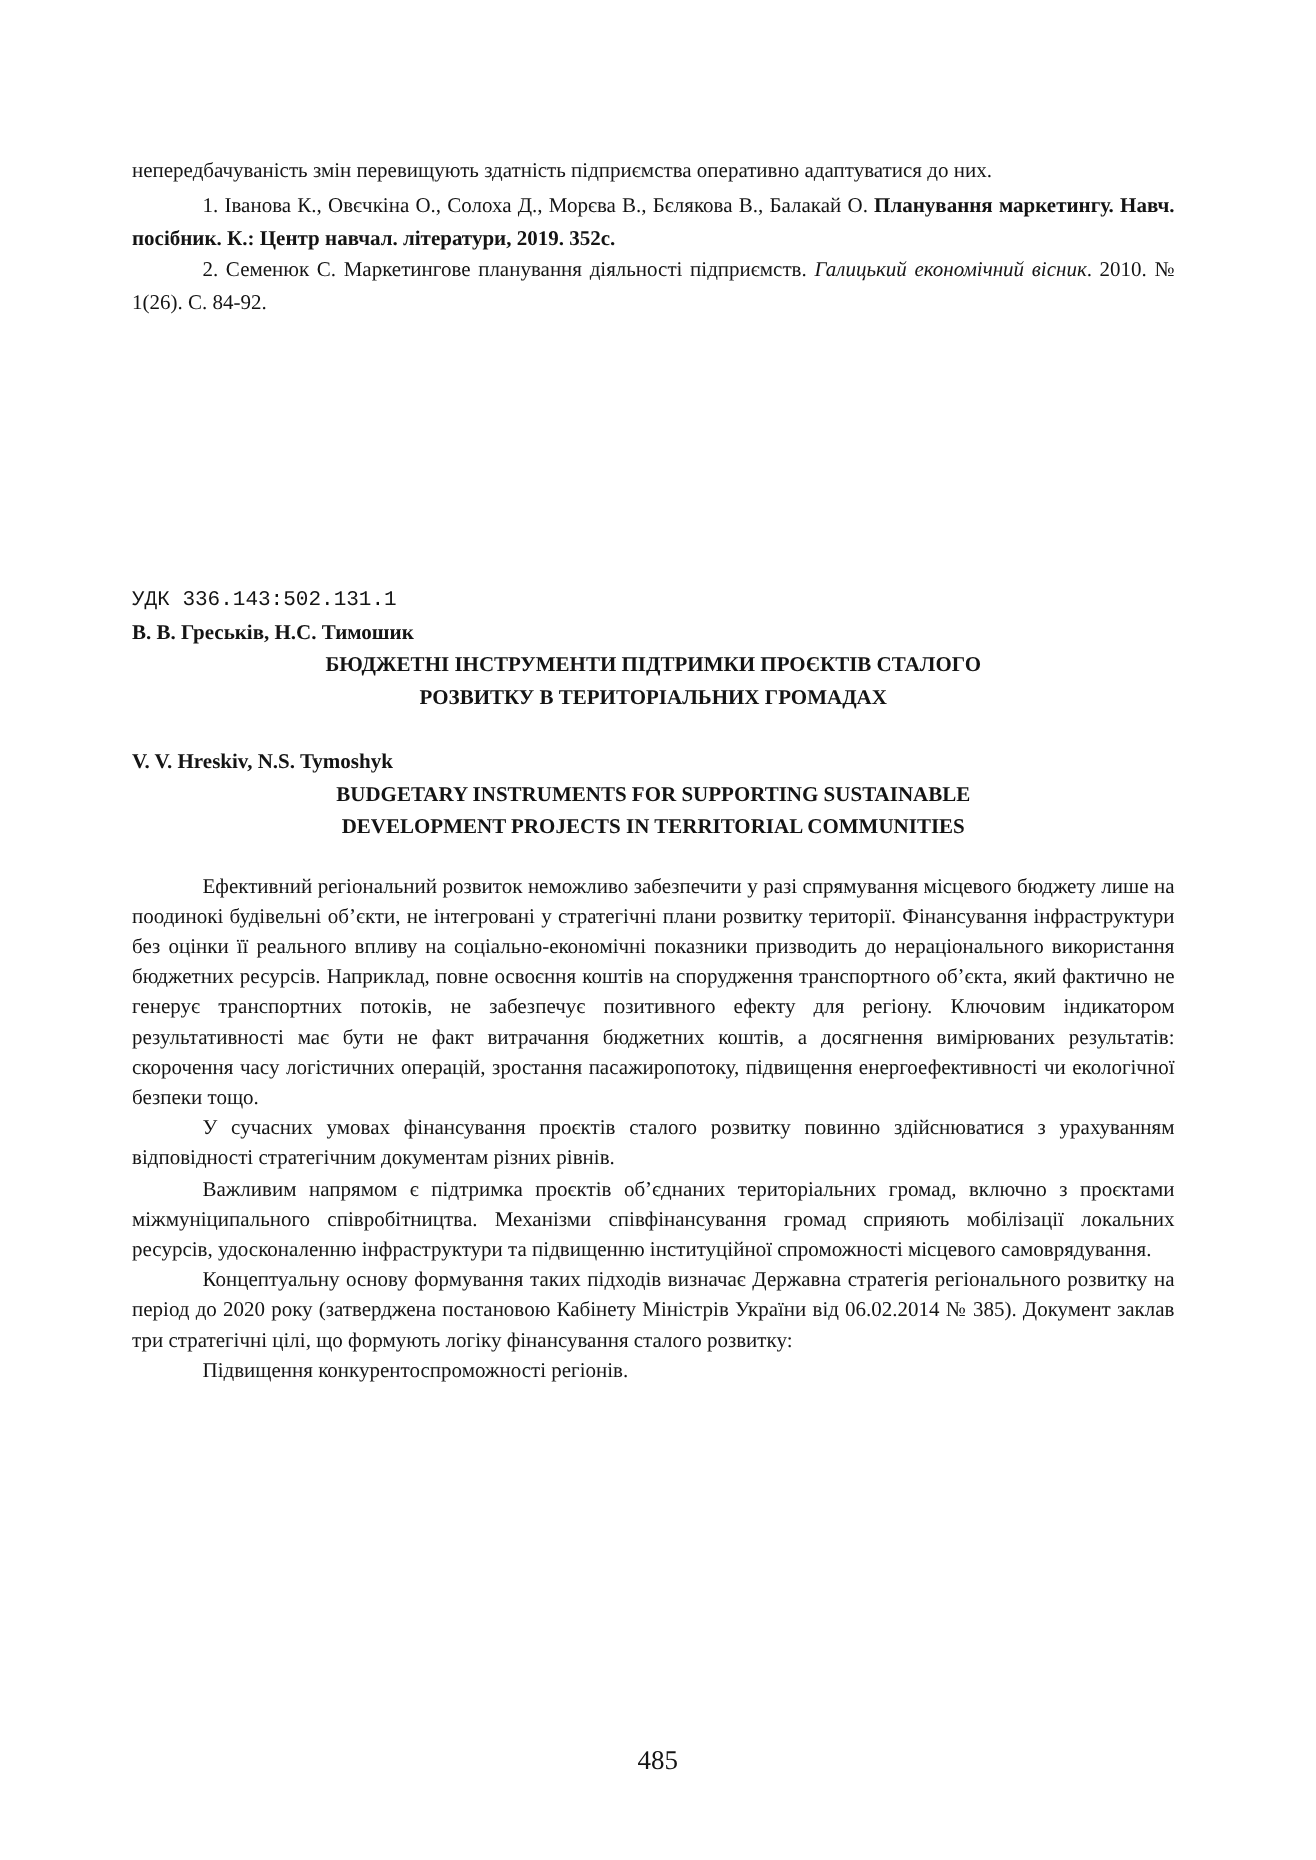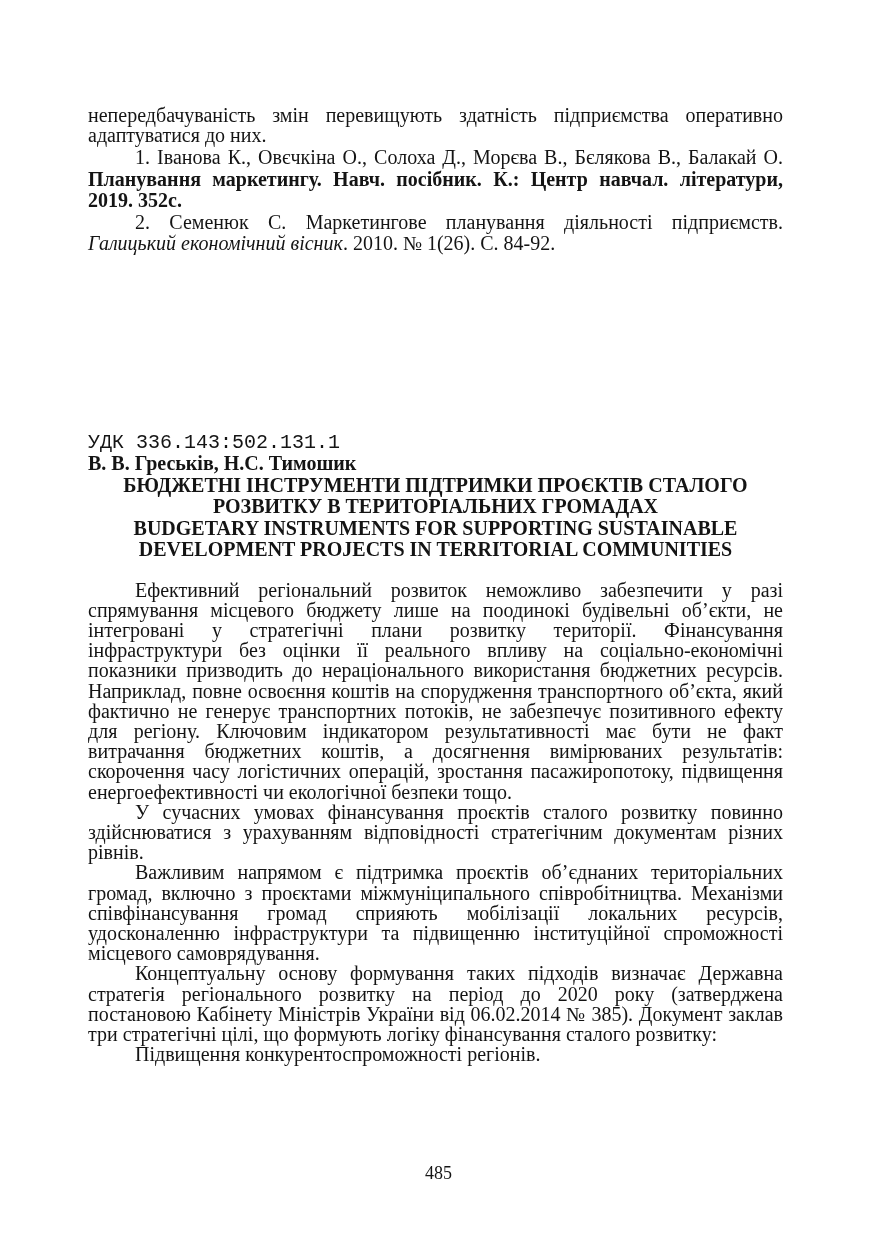--- a/index.html
+++ b/index.html
@@ -12,21 +12,21 @@
     overflow: hidden;
   }
   .page {
     position: absolute; inset: 0;
     background: #ffffff;
   }
   .content {
     position: absolute;
     left: 88px; top: 105px;
     width: 695px;
-    font-size: 20px;
+    font-size: 14px;
   }
   p { margin: 0; }
   .justify { text-align: justify; }
   .indent { text-indent: 47px; }
   .body-line { line-height: 20.2px; }
   .cont-para { line-height: 20px; text-align: justify; }
   .lit-heading {
     margin-top: 17px;
     text-align: center;
     font-weight: bold;
@@ -69,20 +69,21 @@
       <p class="reference justify indent"><span>2. Семенюк С. Маркетингове планування діяльності підприємств. </span><span class="italic">Галицький економічний вісник</span><span>. 2010. № 1(26). С. 84-92.</span></p>
     </div>
 
     <p class="udc">УДК 336.143:502.131.1</p>
 
     <p class="authors">В. В. Греськів, Н.С. Тимошик</p>
 
     <p class="article-title">БЮДЖЕТНІ ІНСТРУМЕНТИ ПІДТРИМКИ ПРОЄКТІВ СТАЛОГО
 РОЗВИТКУ В ТЕРИТОРІАЛЬНИХ ГРОМАДАХ</p>
 
+    <p class="authors authors-en">V. V. Hreskiv, N.S. Tymoshyk</p>
 
     <p class="article-title">BUDGETARY INSTRUMENTS FOR SUPPORTING SUSTAINABLE
 DEVELOPMENT PROJECTS IN TERRITORIAL COMMUNITIES</p>
 
     <div class="body-text">
       <p class="body-line justify indent">Ефективний регіональний розвиток неможливо забезпечити у разі спрямування місцевого бюджету лише на поодинокі будівельні об’єкти, не інтегровані у стратегічні плани розвитку території. Фінансування інфраструктури без оцінки її реального впливу на соціально-економічні показники призводить до нераціонального використання бюджетних ресурсів. Наприклад, повне освоєння коштів на спорудження транспортного об’єкта, який фактично не генерує транспортних потоків, не забезпечує позитивного ефекту для регіону. Ключовим індикатором результативності має бути не факт витрачання бюджетних коштів, а досягнення вимірюваних результатів: скорочення часу логістичних операцій, зростання пасажиропотоку, підвищення енергоефективності чи екологічної безпеки тощо.</p>
       <p class="body-line justify indent">У сучасних умовах фінансування проєктів сталого розвитку повинно здійснюватися з урахуванням відповідності стратегічним документам різних рівнів.</p>
       <p class="body-line justify indent">Важливим напрямом є підтримка проєктів об’єднаних територіальних громад, включно з проєктами міжмуніципального співробітництва. Механізми співфінансування громад сприяють мобілізації локальних ресурсів, удосконаленню інфраструктури та підвищенню інституційної спроможності місцевого самоврядування.</p>
       <p class="body-line justify indent">Концептуальну основу формування таких підходів визначає Державна стратегія регіонального розвитку на період до 2020 року (затверджена постановою Кабінету Міністрів України від 06.02.2014 № 385). Документ заклав три стратегічні цілі, що формують логіку фінансування сталого розвитку:</p>
       <p class="body-line justify indent">Підвищення конкурентоспроможності регіонів.</p>

